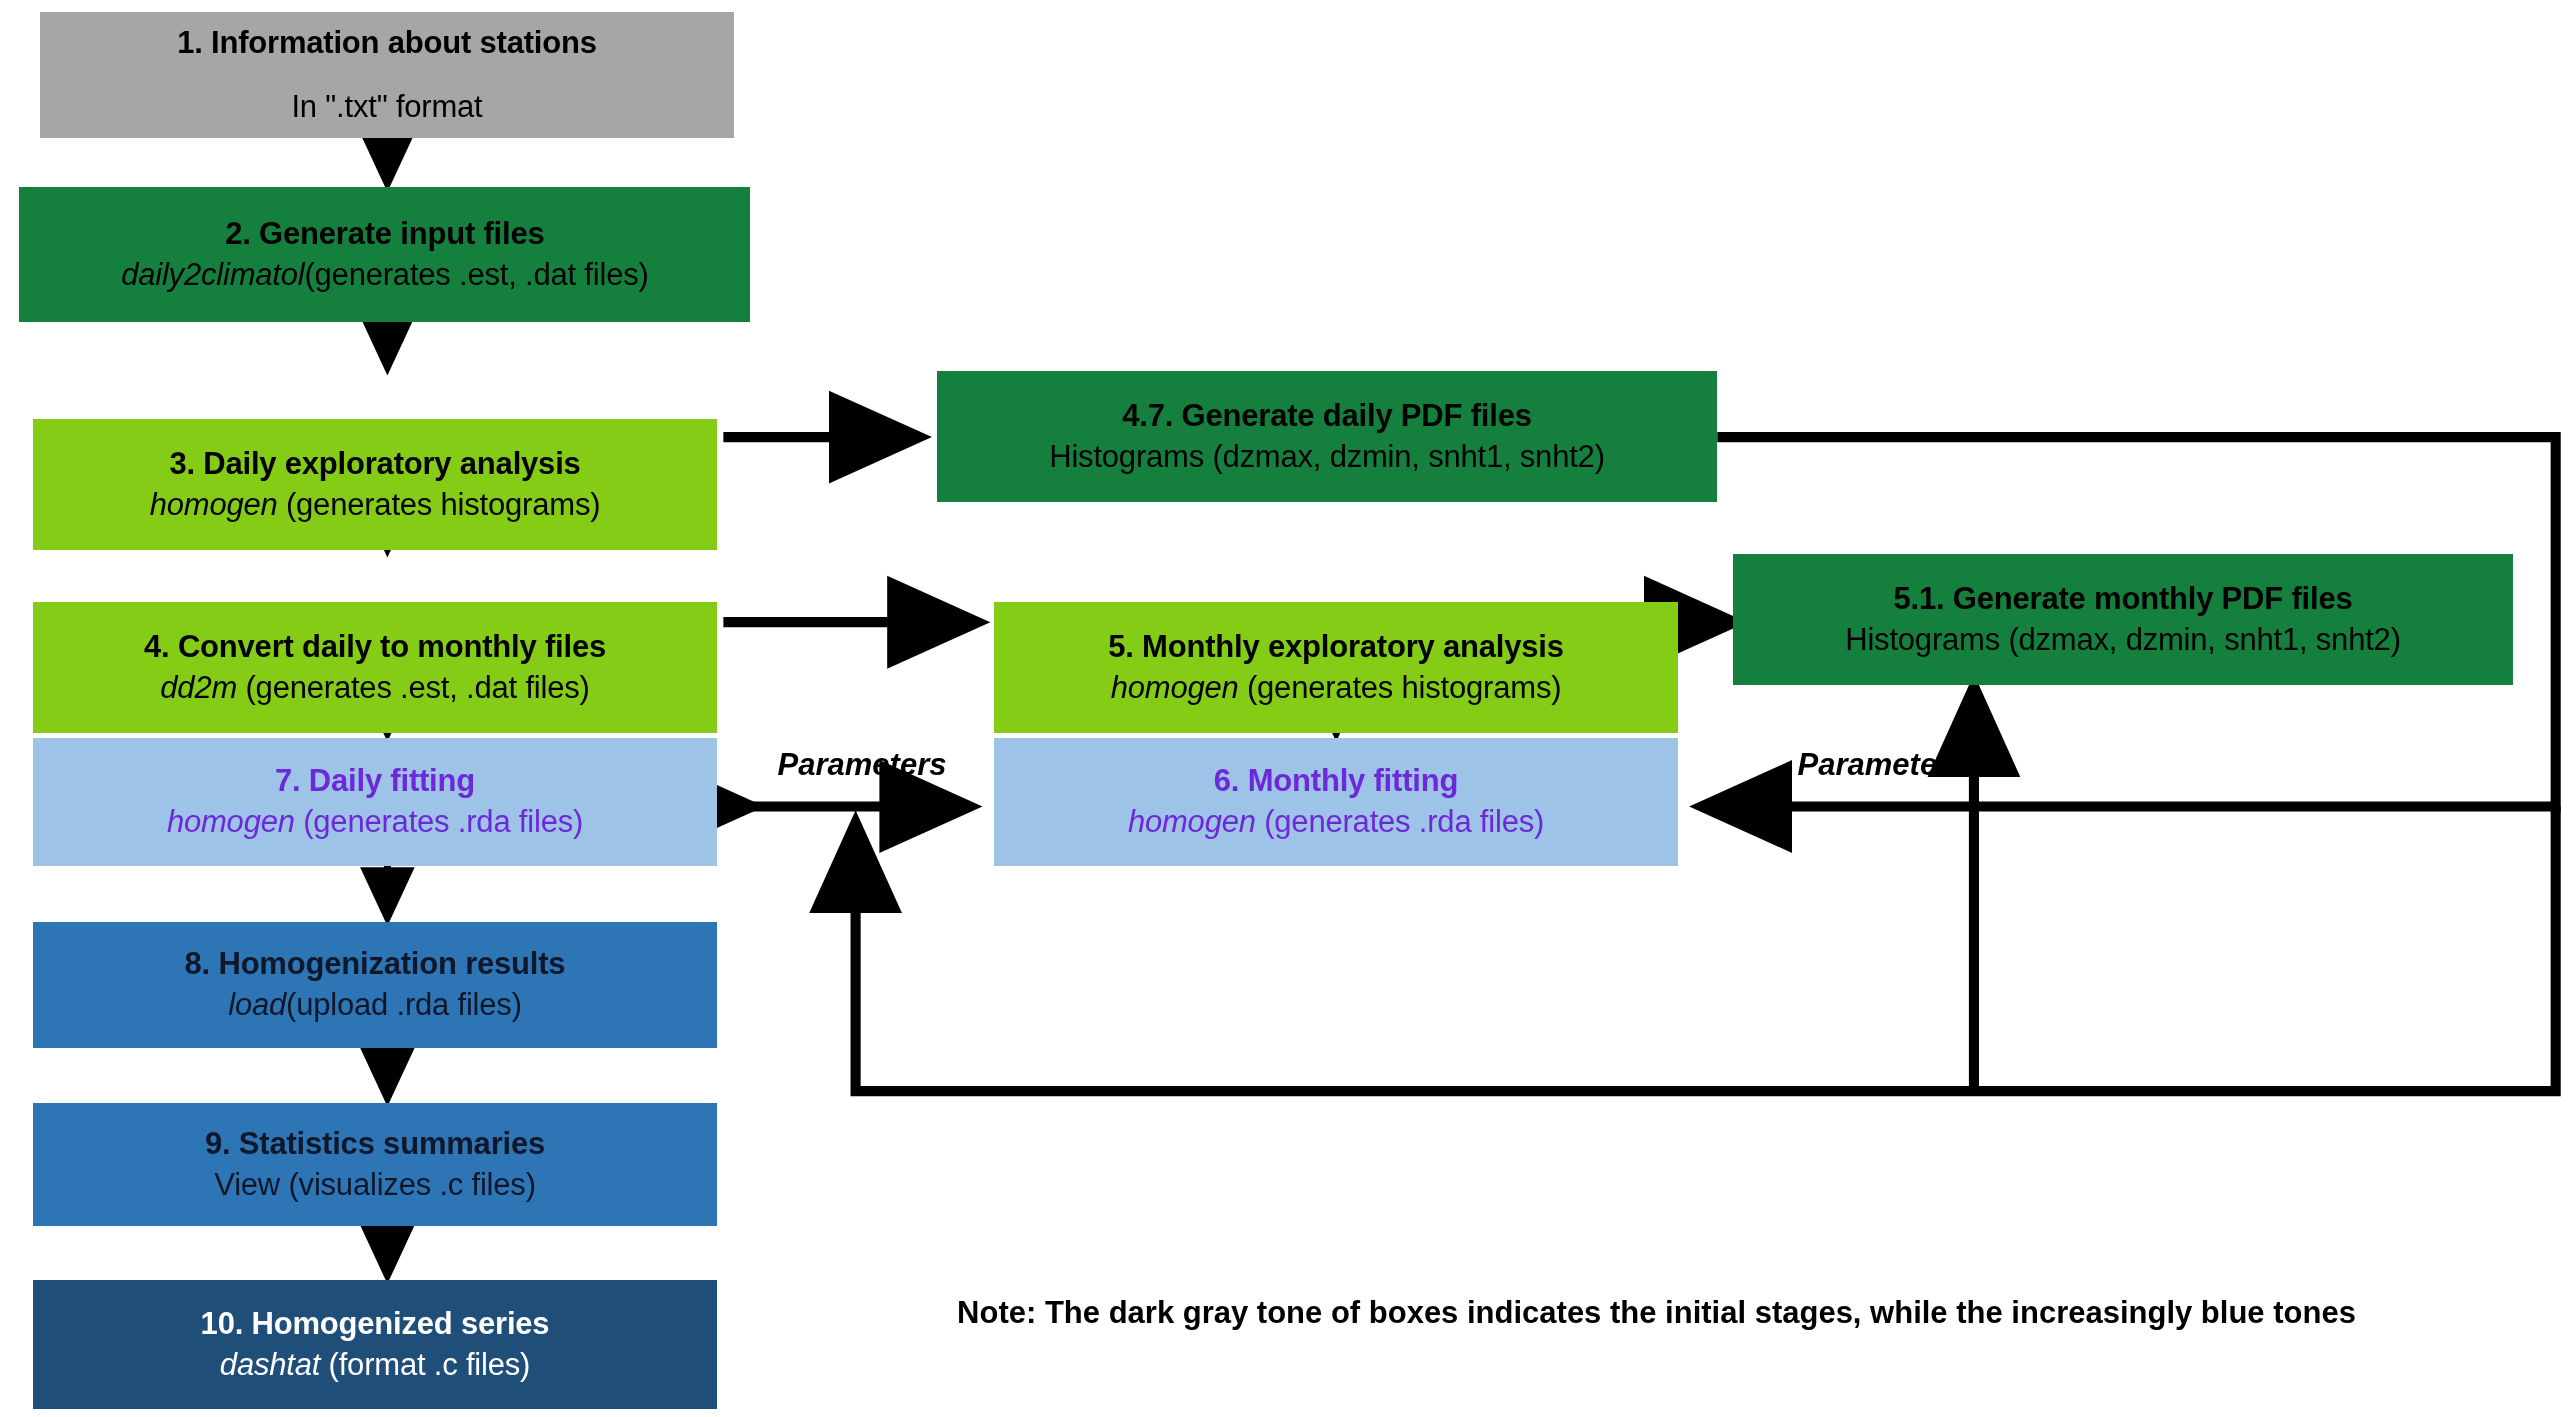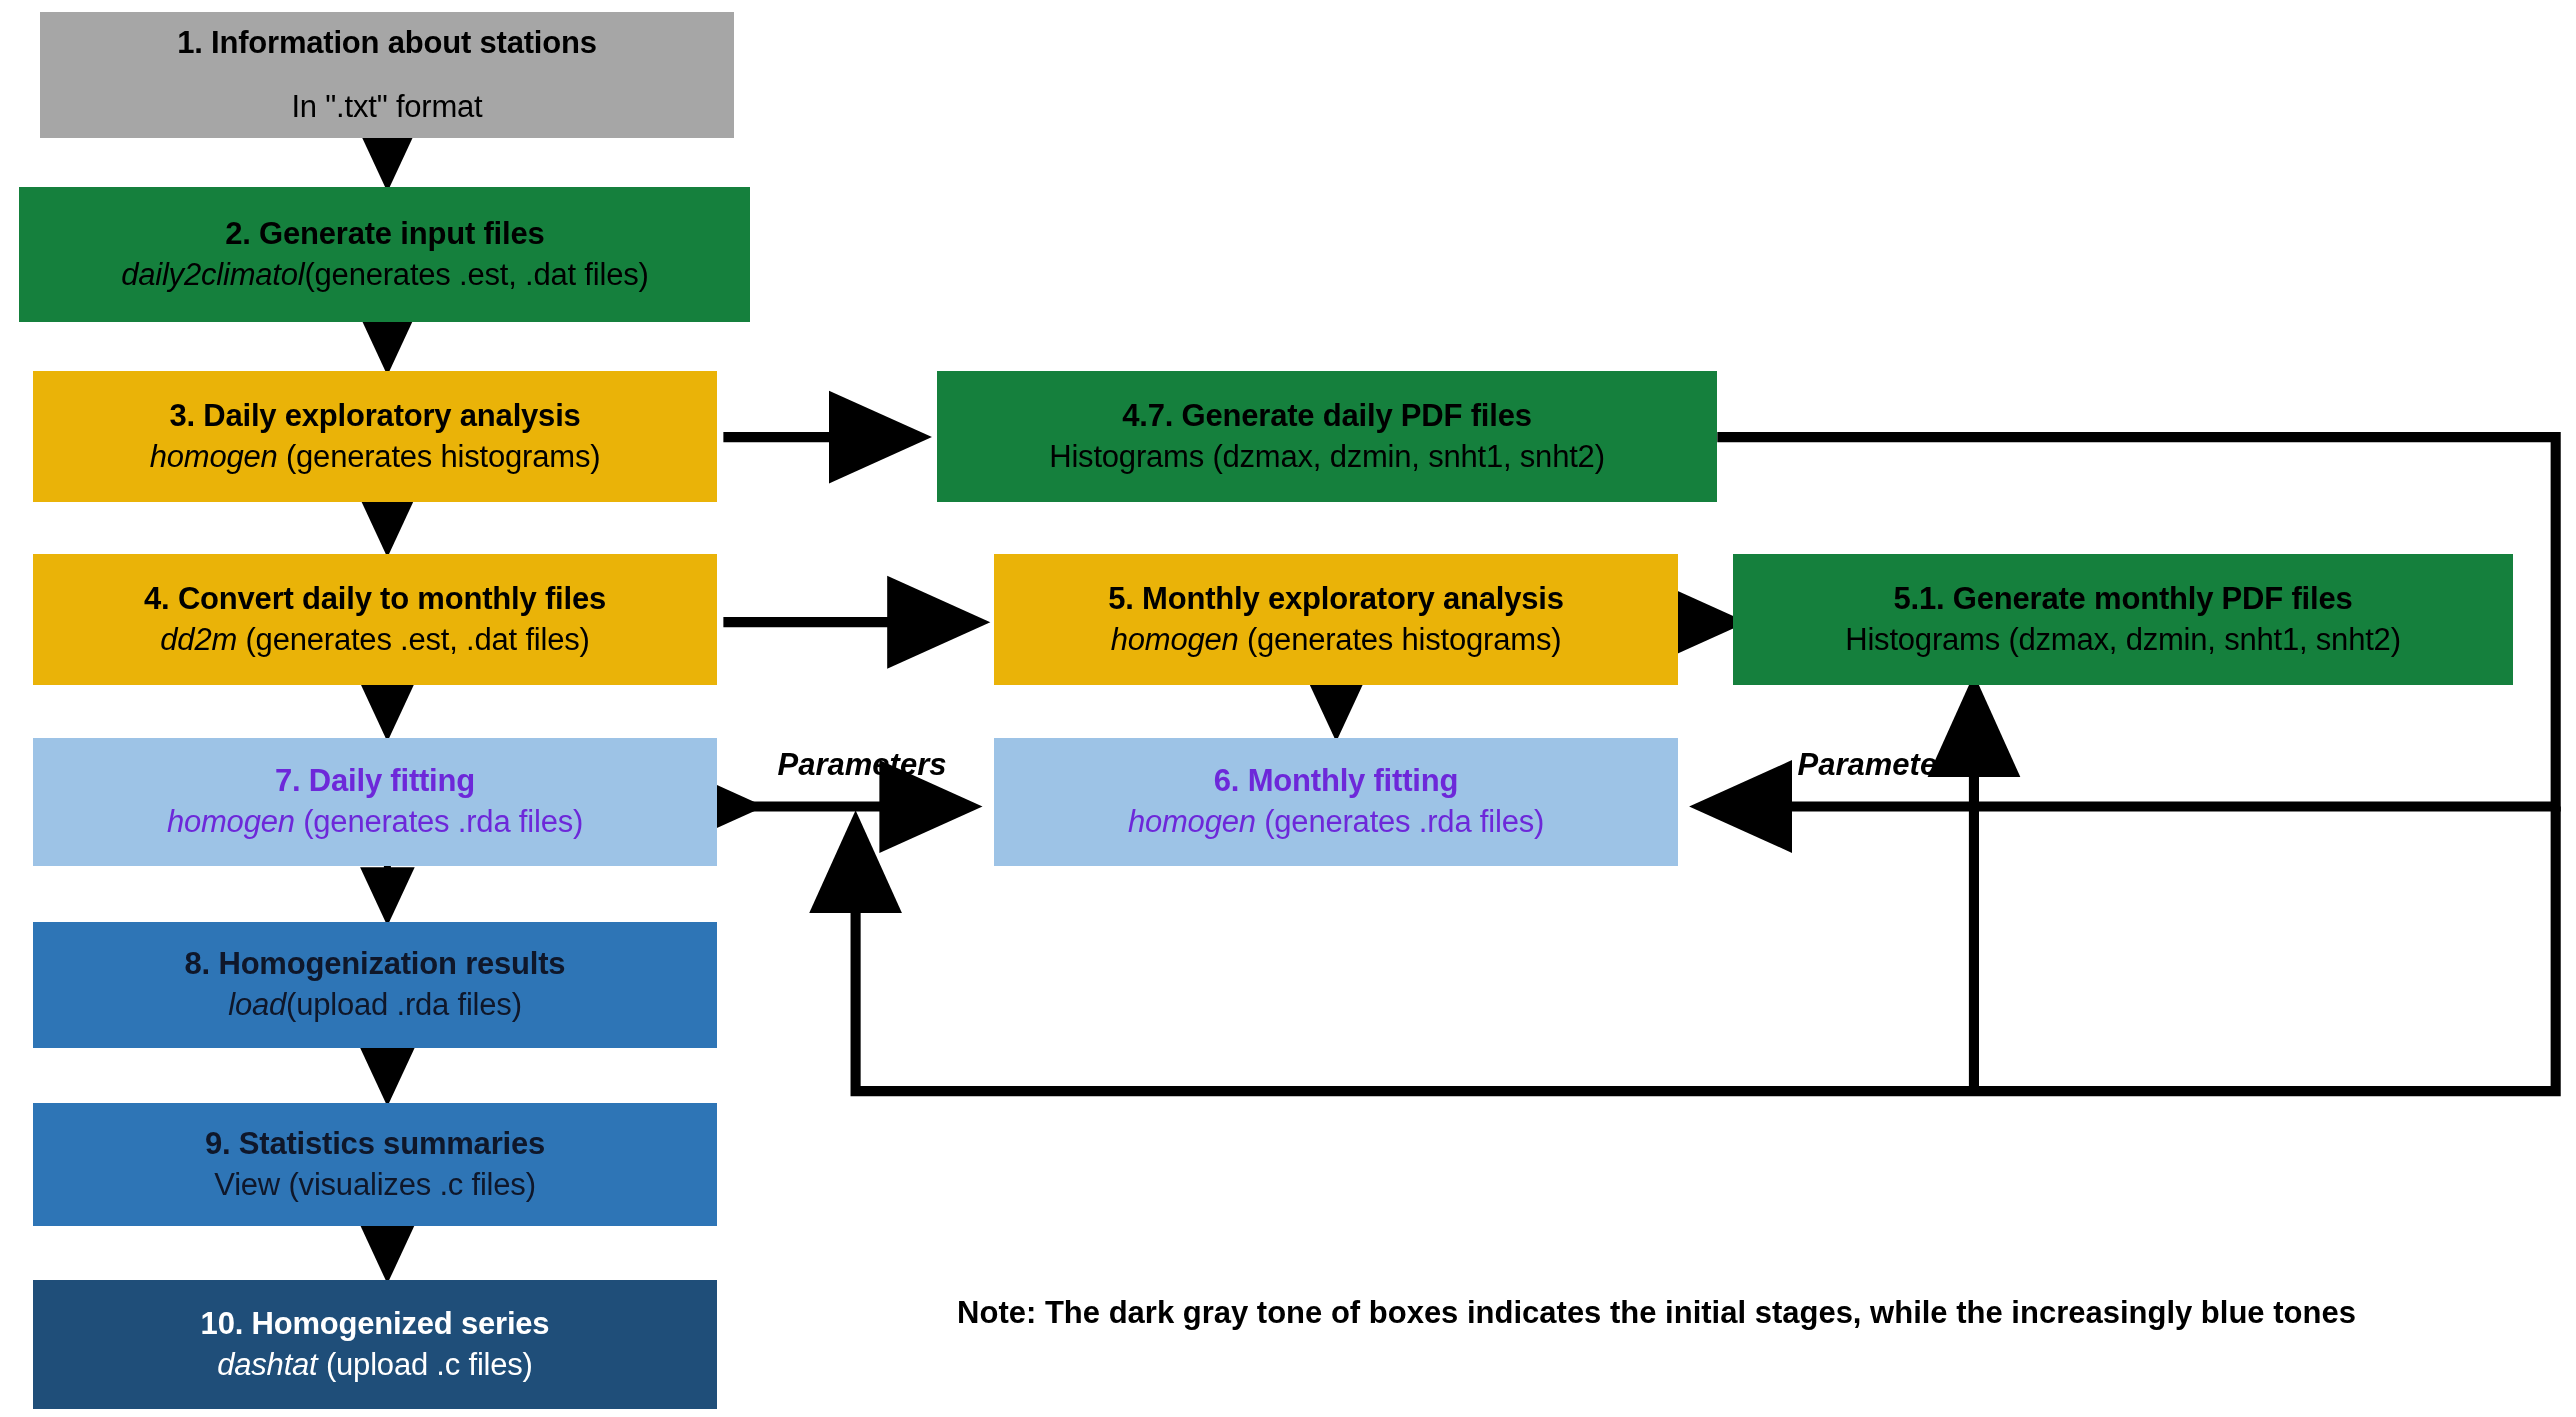--- a/index.html
+++ b/index.html
@@ -38,21 +38,21 @@
     font-size: 31px;
     letter-spacing: -0.2px;
     white-space: nowrap;
     margin-top: 4.7px;
   }
   .box .l2 .em { font-style: italic; }
 
   
   .tone-darkgray { background: #a6a6a6; color: #000000; }
   .tone-lightgray { background: #15803d; color: #000000; }
-  .tone-paleblue { background: #eab308; color: #000000; }
+  .tone-paleblue { background: #84cc16; color: #000000; margin-top: 48px; }
   .tone-midblue  { background: #9dc3e6; color: #6d28d9; }
   .tone-blue     { background: #2e75b6; color: #0f172a; }
   .tone-darkblue { background: #1f4e79; color: #ffffff; }
 
   .note {
     position: absolute;
     text-align: center;
     font-weight: bold;
     font-size: 31px;
     line-height: 1.42;
@@ -203,21 +203,21 @@
     <div class="l2"><span class="em">load</span><span>(upload .rda files)</span></div>
   </div>
 
   <div class="box tone-blue" style="left:33px; top:1103px; width:684px; height:123px;">
     <div class="l1">9. Statistics summaries</div>
     <div class="l2">View (visualizes .c files)</div>
   </div>
 
   <div class="box tone-darkblue" style="left:33px; top:1280px; width:684px; height:129px;">
     <div class="l1">10. Homogenized series</div>
-    <div class="l2"><span class="em">dashtat</span><span> (upload .c files)</span></div>
+    <div class="l2"><span class="em">dashtat</span><span> (format .c files)</span></div>
   </div>
 
   <div class="plabel" style="left:753px; top:747px; width:218px; text-align:center;">Parameters</div>
 
   <div class="plabel" style="left:1769px; top:747px; width:226px; text-align:center;">Parameters</div>
 
   <div class="note" style="left:762px; top:1291px; width:1789px;">
     <div>Note: The dark gray tone of boxes indicates the initial stages, while the increasingly blue tones</div>
   </div>
 

